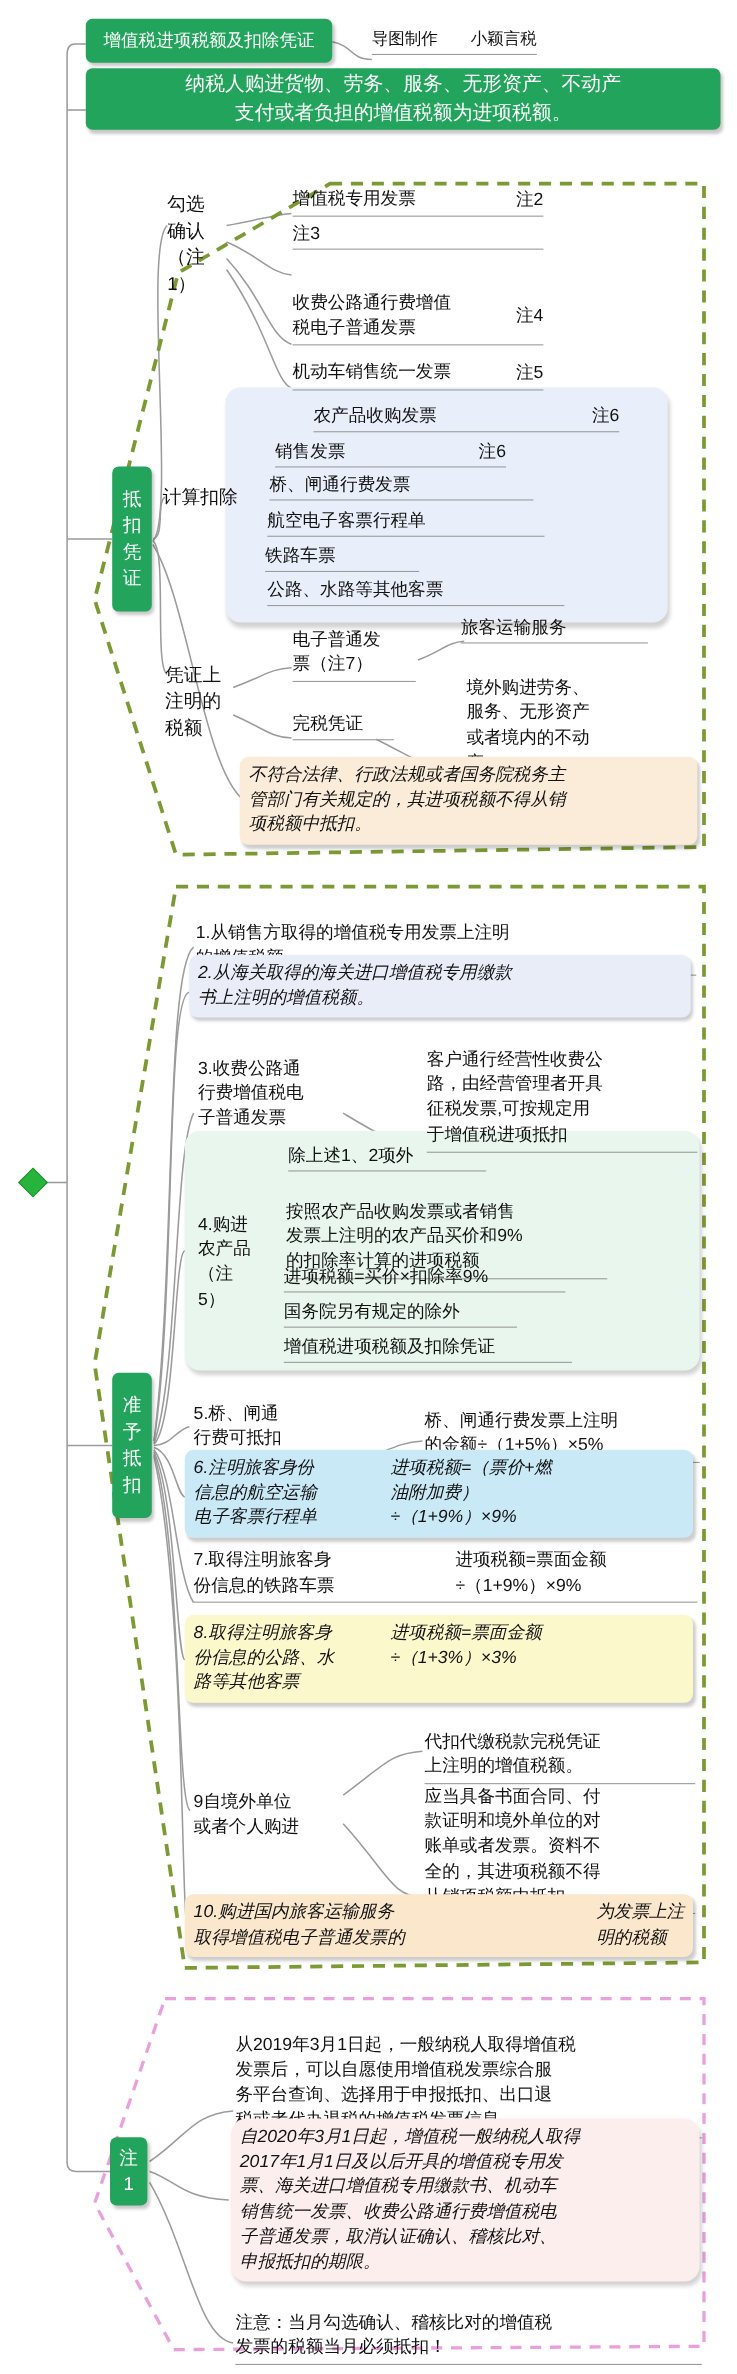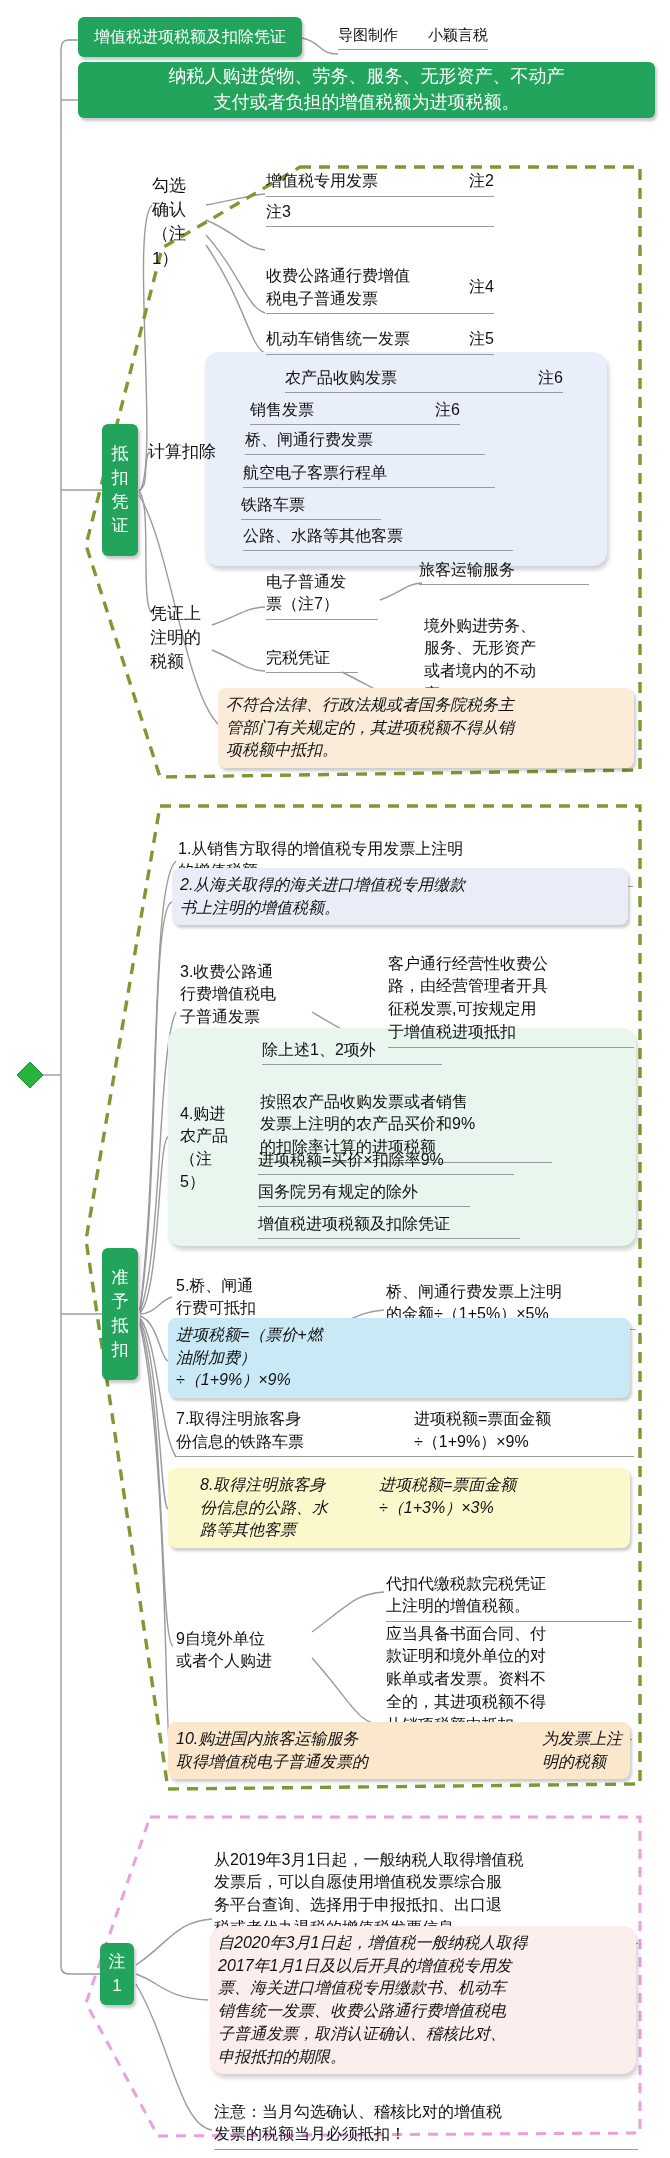--- a/index.html
+++ b/index.html
@@ -242,34 +242,37 @@
   <span class="pre">5.桥、闸通
 行费可抵扣
 进项税额</span>
 </div>
 <div class="abs lvl unode pre f16" style="left:386px;top:1258px;width:250px;">
   <span class="pre">桥、闸通行费发票上注明
 的金额÷（1+5%）×5%</span>
 </div>
 
 <div class="abs box lvl f16" style="left:168px;top:1318px;width:446px;background:#c9e9f6;align-items:flex-start;">
+  <span class="pre" style="width:165px;">6.注明旅客身份
+信息的航空运输
+电子客票行程单</span>
   <span class="pre">进项税额=（票价+燃
 油附加费）
 ÷（1+9%）×9%</span>
 </div>
 
 <div class="abs lvl rowu f16" style="left:176px;top:1408px;width:458px;align-items:flex-start;">
   <span class="pre">7.取得注明旅客身
 份信息的铁路车票</span>
   <span class="pre" style="width:220px;">进项税额=票面金额
 ÷（1+9%）×9%</span>
 </div>
 
 <div class="abs box lvl f16" style="left:168px;top:1468px;width:446px;background:#fbf8cc;align-items:flex-start;">
-  <span class="pre" style="width:165px;margin-left:24px;">8.取得注明旅客身
+  <span class="pre" style="width:165px;">8.取得注明旅客身
 份信息的公路、水
 路等其他客票</span>
   <span class="pre">进项税额=票面金额
 ÷（1+3%）×3%</span>
 </div>
 
 <div class="abs lvl pre f16" style="left:176px;top:1605px;width:140px;">
   <span class="pre">9自境外单位
 或者个人购进</span>
 </div>

